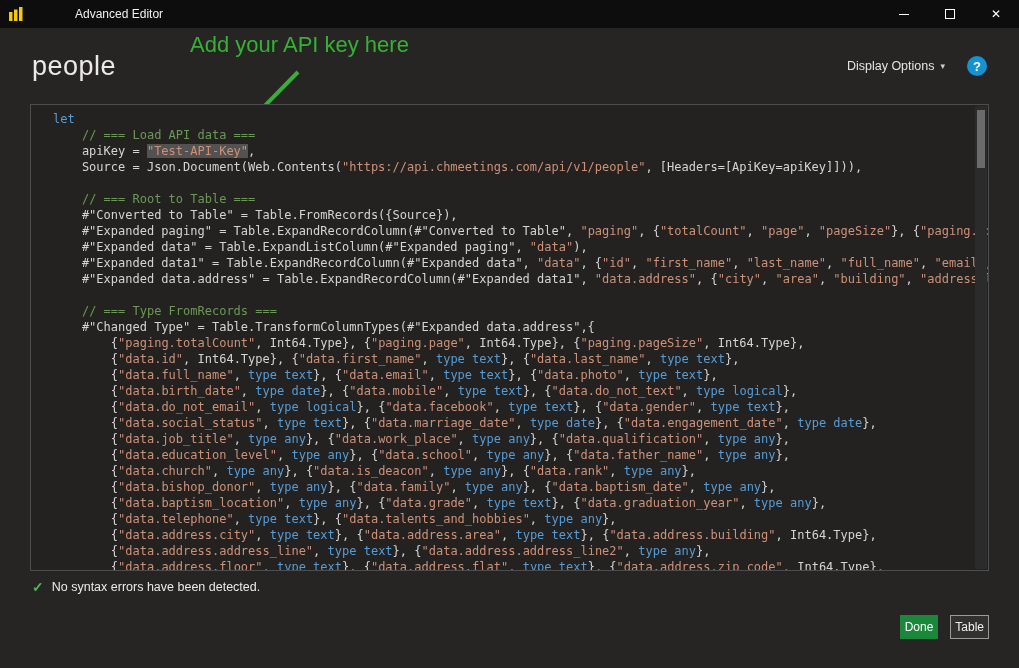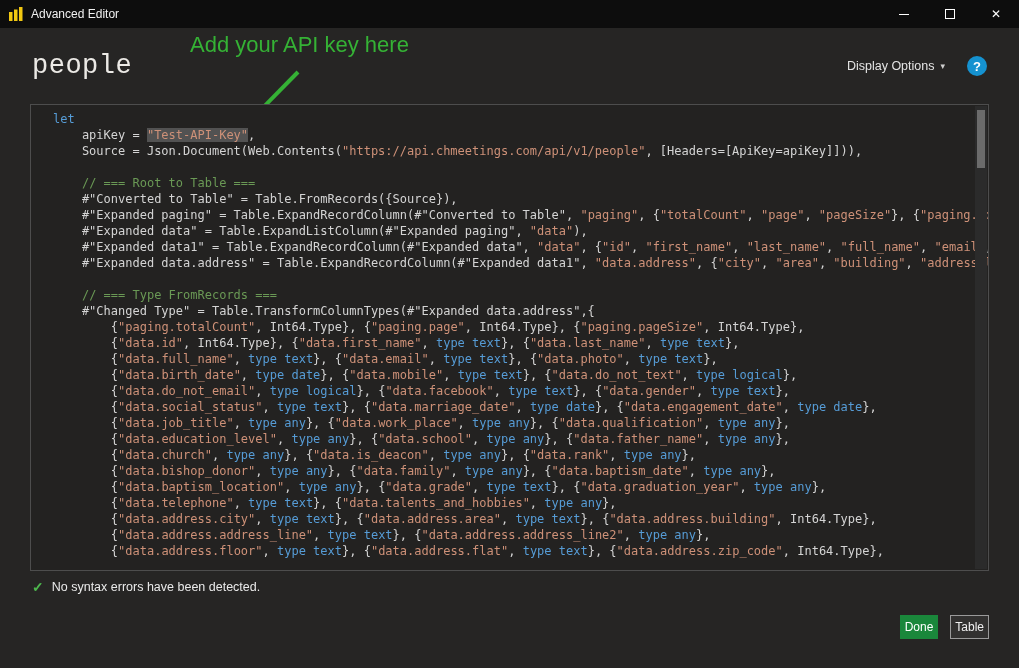--- a/index.html
+++ b/index.html
@@ -9,38 +9,38 @@
     font-family:"Liberation Sans", sans-serif;
     overflow:hidden;
     position:relative;
     color:#e8e8e8;
   }
   .window { width:1019px; height:668px; position:relative; }
 
   
   .titlebar {
     height:28px; background:#0d0d0d; display:flex; align-items:center;
-    color:#f0f0f0; font-size:12px;
+    color:#f0f0f0; font-size:12px;gap:44px;
   }
   .app-icon { margin-left:9px; display:flex; align-items:center; }
   .win-title { margin-left:8px; }
   .win-controls { margin-left:auto; display:flex; height:28px; }
   .win-btn {
     width:46px; height:28px; display:flex; align-items:center; justify-content:center;
     color:#ffffff; font-size:12px; cursor:pointer;
   }
   .glyph-min { width:10px; height:1px; background:#ffffff; display:block; }
   .glyph-max { width:10px; height:10px; border:1px solid #ffffff; display:block; }
 
   
   .header-row {
     height:76px; padding:0 32px; display:flex; align-items:center;
     justify-content:space-between;
   }
-  .page-title { font-size:27px; font-weight:300; color:#eceae6; letter-spacing:0.5px;font-family:Liberation Mono, monospace; }
+  .page-title { font-size:27px; font-weight:300; color:#eceae6; letter-spacing:0.5px; }
   .header-right { display:flex; align-items:center; gap:22px; }
   .display-options {
     display:flex; align-items:center; gap:6px; font-size:12.5px; color:#e4e4e4; cursor:pointer;
   }
   .chevron { font-size:9px; color:#cfcfcf; }
   .help-btn {
     width:20px; height:20px; border-radius:50%; background:#1592d0; color:#ffffff;
     display:flex; align-items:center; justify-content:center; font-size:13px; font-weight:bold;
     cursor:pointer;
   }
@@ -136,20 +136,21 @@
       <marker id="ah" markerWidth="9" markerHeight="9" refX="5" refY="4.5" orient="auto">
         <path d="M0,0 L9,4.5 L0,9 z" fill="#35b235"></path>
       </marker>
     </defs>
     <line x1="76" y1="4" x2="17" y2="64" stroke="#35b235" stroke-width="4" marker-end="url(#ah)"></line>
   </svg>
 
   <div class="editor">
     <div class="code">
         <div class="code-line"><span class="tk-k">let</span></div>
+        <div class="code-line"><span class="tk-d">    </span><span class="tk-c">// === Load API data ===</span></div>
         <div class="code-line"><span class="tk-d">    apiKey = </span><span class="tk-h">"Test-API-Key"</span><span class="tk-d">,</span></div>
         <div class="code-line"><span class="tk-d">    Source = Json.Document(Web.Contents(</span><span class="tk-s">"https://api.chmeetings.com/api/v1/people"</span><span class="tk-d">, [Headers=[ApiKey=apiKey]])),</span></div>
         <div class="code-line">&nbsp;</div>
         <div class="code-line"><span class="tk-d">    </span><span class="tk-c">// === Root to Table ===</span></div>
         <div class="code-line"><span class="tk-d">    #"Converted to Table" = Table.FromRecords({Source}),</span></div>
         <div class="code-line"><span class="tk-d">    #"Expanded paging" = Table.ExpandRecordColumn(#"Converted to Table", </span><span class="tk-s">"paging"</span><span class="tk-d">, {</span><span class="tk-s">"totalCount"</span><span class="tk-d">, </span><span class="tk-s">"page"</span><span class="tk-d">, </span><span class="tk-s">"pageSize"</span><span class="tk-d">}, {</span><span class="tk-s">"paging.totalCount"</span></div>
         <div class="code-line"><span class="tk-d">    #"Expanded data" = Table.ExpandListColumn(#"Expanded paging", </span><span class="tk-s">"data"</span><span class="tk-d">),</span></div>
         <div class="code-line"><span class="tk-d">    #"Expanded data1" = Table.ExpandRecordColumn(#"Expanded data", </span><span class="tk-s">"data"</span><span class="tk-d">, {</span><span class="tk-s">"id"</span><span class="tk-d">, </span><span class="tk-s">"first_name"</span><span class="tk-d">, </span><span class="tk-s">"last_name"</span><span class="tk-d">, </span><span class="tk-s">"full_name"</span><span class="tk-d">, </span><span class="tk-s">"email"</span><span class="tk-d">, </span></div>
         <div class="code-line"><span class="tk-d">    #"Expanded data.address" = Table.ExpandRecordColumn(#"Expanded data1", </span><span class="tk-s">"data.address"</span><span class="tk-d">, {</span><span class="tk-s">"city"</span><span class="tk-d">, </span><span class="tk-s">"area"</span><span class="tk-d">, </span><span class="tk-s">"building"</span><span class="tk-d">, </span><span class="tk-s">"address_line"</span></div>
         <div class="code-line">&nbsp;</div>

